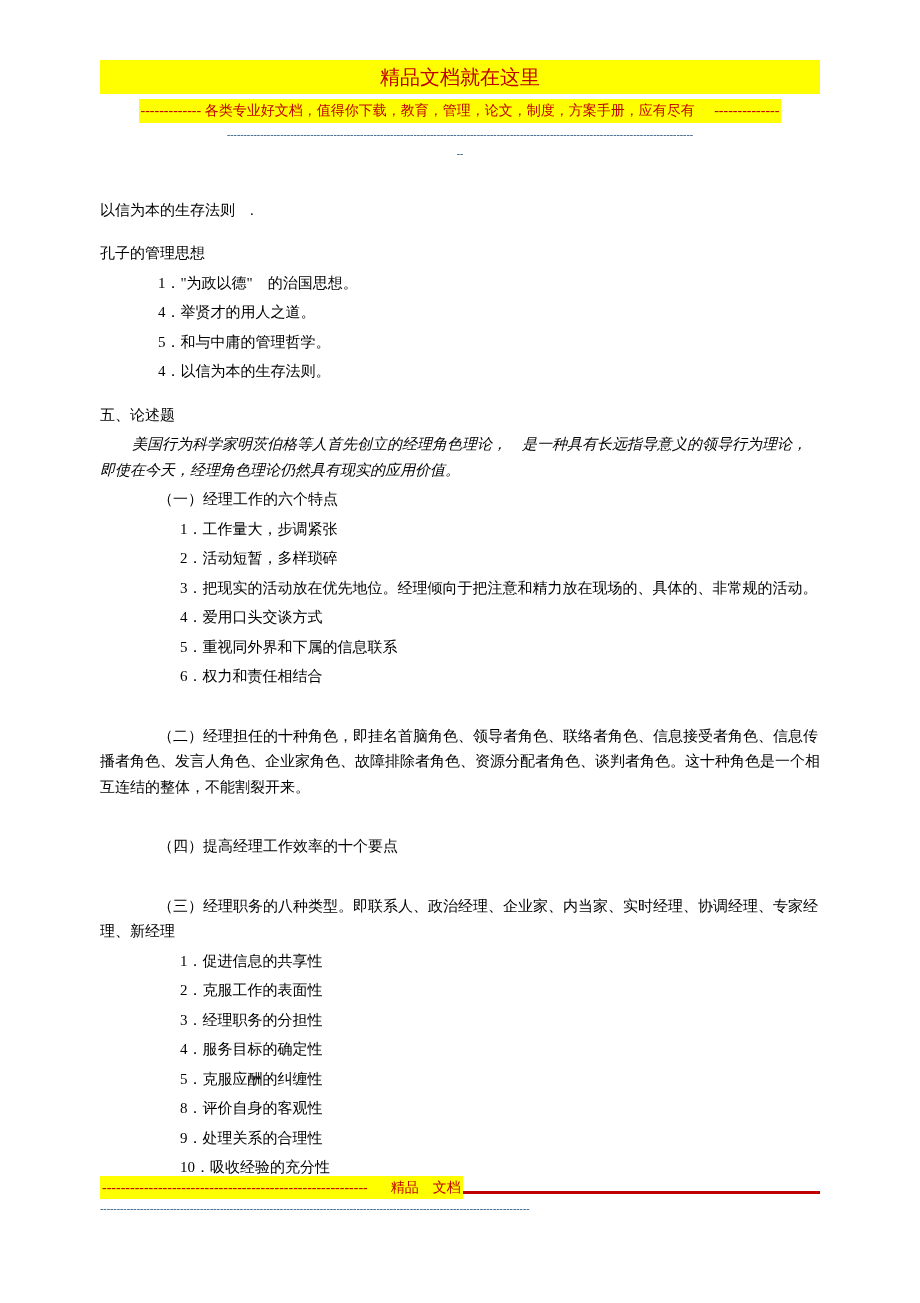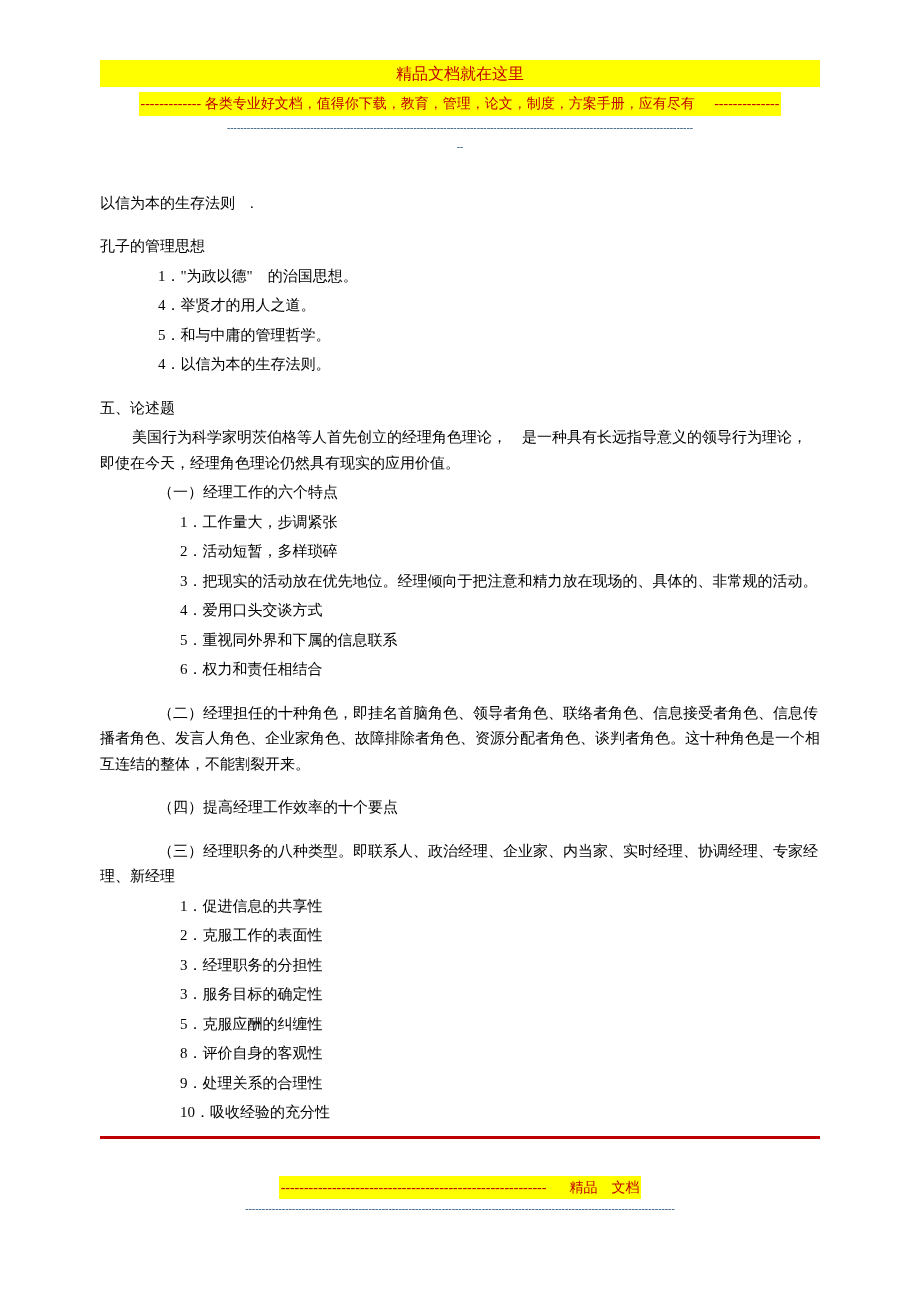--- a/index.html
+++ b/index.html
@@ -12,21 +12,21 @@
       line-height: 1.7;
       color: #000;
       position: relative;
     }
     .page {
       padding: 60px 100px 0 100px;
     }
     .header-title {
       text-align: center;
       color: #c00000;
-      font-size: 16px;
+      font-size: 20px;
       margin-bottom: 4px;
       background: #ffff00;
     }
     .header-sub-wrap {
       text-align: center;
       margin-bottom: 2px;
     }
     .header-sub {
       display: inline-block;
       background: #ffff00;
@@ -49,33 +49,32 @@
       font-size: 10px;
       text-align: center;
     }
     .content {
       margin-top: 36px;
     }
     .para { margin-bottom: 4px; }
     .section-title { margin-top: 18px; margin-bottom: 4px; }
     .indent-1 { padding-left: 58px; }
     .indent-2 { padding-left: 80px; }
-    .indent-first { text-indent: 32px; }
-    .gap { margin-top: 18px; }
+    .indent-first { text-indent: 32px; font-style: italic; }
+    .gap { margin-top: 34px; }
     .hr-red {
       border: none;
       border-top: 3px solid #c00000;
       margin-top: 10px;
     }
     .footer {
       position: absolute;
       bottom: 86px;
       left: 100px;
       right: 100px;
-      text-align: center;
     }
     .footer-line1 {
       display: inline-block;
       background: #ffff00;
       color: #c00000;
       font-size: 14px;
       padding: 0 2px;
     }
     .footer-line2 {
       color: #1f4e79;
@@ -119,21 +118,21 @@
     <div class="para indent-2">6．权力和责任相结合</div>
 
     <div class="para gap" style="padding-left:0; text-indent:58px;">（二）经理担任的十种角色，即挂名首脑角色、领导者角色、联络者角色、信息接受者角色、信息传播者角色、发言人角色、企业家角色、故障排除者角色、资源分配者角色、谈判者角色。这十种角色是一个相互连结的整体，不能割裂开来。</div>
 
     <div class="para indent-1 gap">（四）提高经理工作效率的十个要点</div>
 
     <div class="para gap" style="padding-left:0; text-indent:58px;">（三）经理职务的八种类型。即联系人、政治经理、企业家、内当家、实时经理、协调经理、专家经理、新经理</div>
     <div class="para indent-2">1．促进信息的共享性</div>
     <div class="para indent-2">2．克服工作的表面性</div>
     <div class="para indent-2">3．经理职务的分担性</div>
-    <div class="para indent-2">3．服务目标的确定性</div>
+    <div class="para indent-2">4．服务目标的确定性</div>
     <div class="para indent-2">5．克服应酬的纠缠性</div>
     <div class="para indent-2">8．评价自身的客观性</div>
     <div class="para indent-2">9．处理关系的合理性</div>
     <div class="para indent-2">10．吸收经验的充分性</div>
 
     <hr class="hr-red">
   </div>
 </div>
 
 <div class="footer">

